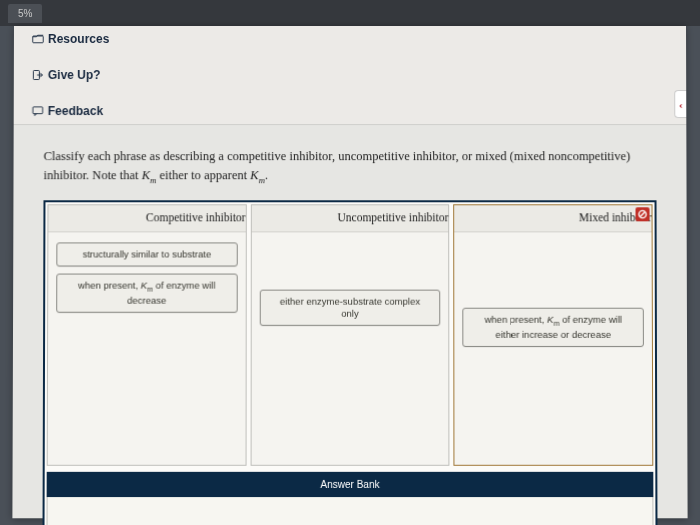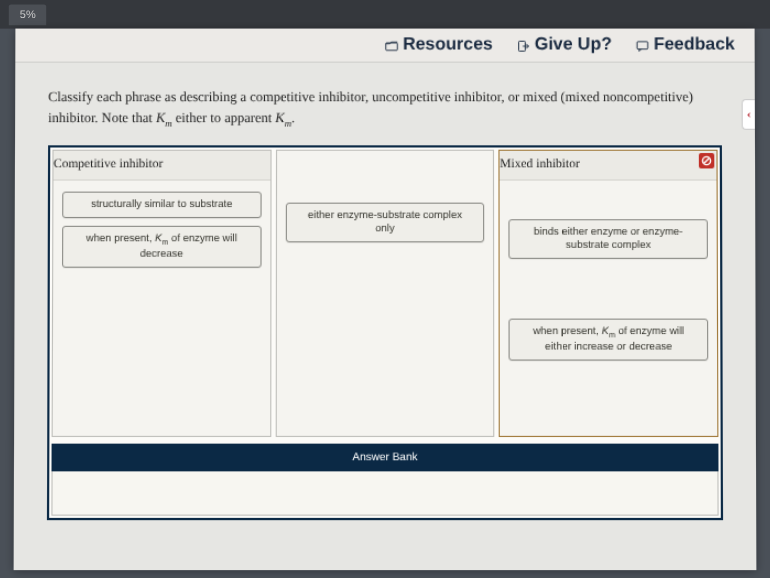--- a/index.html
+++ b/index.html
@@ -35,23 +35,24 @@
     transform-origin: top center;
   }
   .toolbar {
     display: flex;
     justify-content: flex-end;
     gap: 22px;
     padding: 6px 18px;
     background: #eceae7;
     border-bottom: 1px solid #cfcfcc;
     font-family: Arial, sans-serif;
-    font-size: 16px;
+    font-size: 12px;
     color: #1a2a40;
     position: relative;
+    flex-direction: column;
   }
   .toolbar-item {
     display: flex;
     align-items: center;
     gap: 4px;
     font-weight: bold;
   }
   .ico { width: 12px; height: 12px; display: inline-block; }
   .right-edge-btn {
     position: absolute;
@@ -88,21 +89,21 @@
   }
   .col {
     border: 1px solid #bfbfbb;
     background: #f5f4f0;
     min-height: 260px;
     position: relative;
     padding: 0 6px 6px 6px;
   }
   .col.dragover { border-color:#a07838; }
   .col-header {
-    text-align: left;
+    text-align: right;
     font-size: 11.5px;
     color: #1b1b1b;
     padding: 6px 0 8px 0;
     background: #ebeae5;
     margin: 0 -6px 10px -6px;
     border-bottom: 1px solid #d3d2cd;
     font-family: Georgia, serif;
   }
   .no-drop-badge {
     position: absolute;
@@ -197,34 +198,34 @@
 
         <div class="col">
           <div class="col-header">Competitive inhibitor</div>
           <div class="chip">structurally similar to substrate</div>
           <div class="chip">
             <span>when present, </span><i><span>K</span></i><span class="isub">m</span><span> of enzyme will decrease</span>
           </div>
         </div>
 
         <div class="col">
+          <div class="col-header">Uncompetitive inhibitor</div>
           <div style="height:40px"></div>
           <div class="chip">either enzyme-substrate complex only</div>
         </div>
 
         <div class="col dragover">
           <div class="no-drop-badge">
             <svg viewBox="0 0 10 10">
                 <circle cx="5" cy="5" r="3.6" fill="none" stroke="#fff" stroke-width="1.4"></circle>
                 <line x1="2.5" y1="7.5" x2="7.5" y2="2.5" stroke="#fff" stroke-width="1.4"></line>
               </svg>
           </div>
           <div class="col-header">Mixed inhibitor</div>
           <div style="height:18px"></div>
-          <div class="chip">binds either enzyme or enzyme-substrate complex</div>
           <div style="height:40px"></div>
           <div class="chip">
             <span>when present, </span><i><span>K</span></i><span class="isub">m</span><span> of enzyme will either increase or decrease</span>
           </div>
         </div>
 
       </div>
 
       <div class="answer-bank-bar">Answer Bank</div>
       <div class="answer-bank-body"></div>

